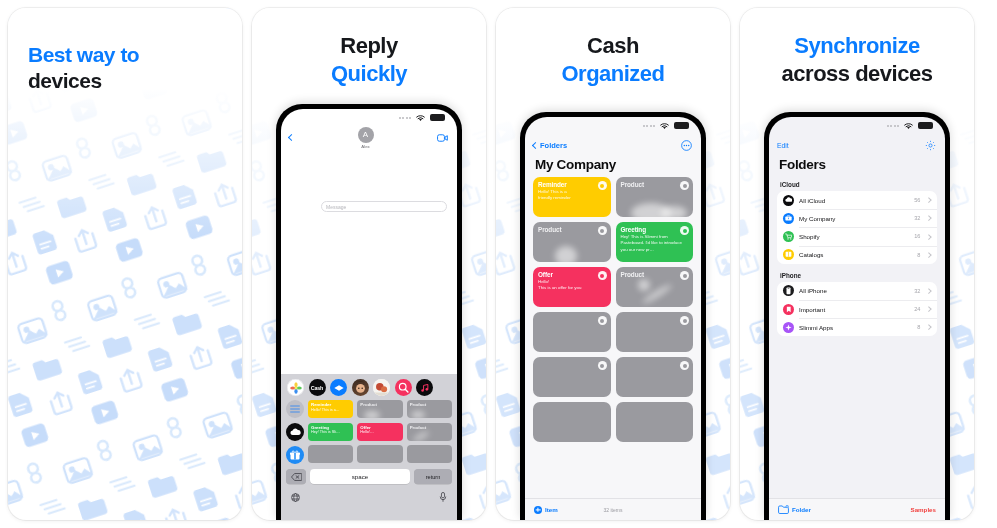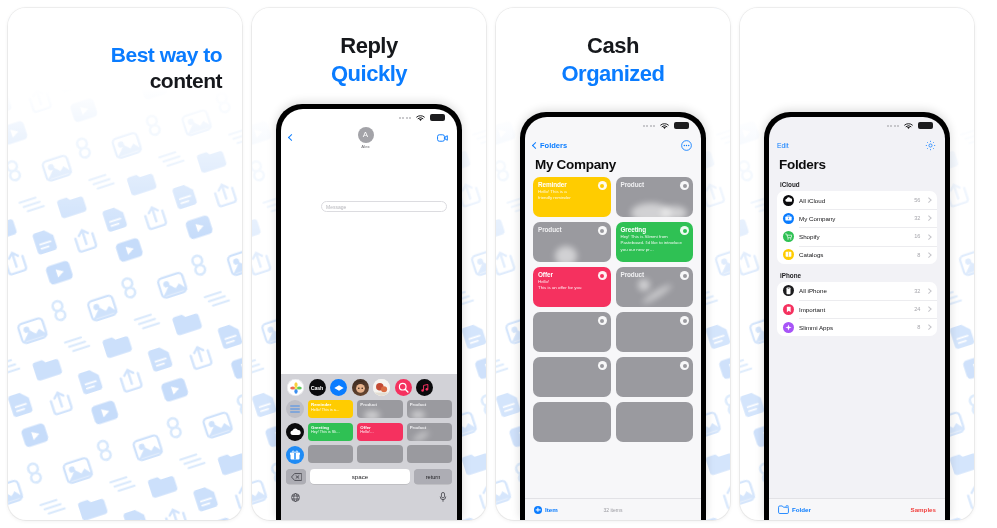--- a/index.html
+++ b/index.html
@@ -34,21 +34,21 @@
   
   .headline {
     position: relative; z-index: 3;
     padding: 26px 20px 0 20px;
     line-height: 1.25;
     letter-spacing: -0.5px;
   }
   .headline .l { display: block; font-size: 22px; font-weight: 700; color: #16181c; white-space: nowrap;}
   .headline .l.blue { color: #0a7cff; }
   .headline.center { text-align: center; padding-top: 24px; }
-  .headline.left { text-align: right; padding-top: 34px; }
+  .headline.left { text-align: left; padding-top: 34px; }
   .headline.left .l { font-size: 21px; }
 
   
   .phone-wrap { position: absolute; z-index: 4; left: 50%; transform: translateX(-50%); }
   .phone {
     width: 186px;
     background: #000;
     border-radius: 26px 26px 0 0;
     padding: 5px 5px 0 5px;
     box-shadow: 0 -2px 10px rgba(0,0,0,.14);
@@ -219,21 +219,21 @@
         <defs>
           <linearGradient id="topfade" x1="0" y1="0" x2="0" y2="1">
             <stop offset="0.35" stop-color="#ffffff" stop-opacity="1"></stop>
             <stop offset="1" stop-color="#ffffff" stop-opacity="0"></stop>
           </linearGradient>
         </defs>
       </svg>
     </div>
     <div class="headline left">
       <span class="l blue">Best way to</span>
-      <span class="l">content</span>
+      <span class="l">devices</span>
     </div>
   </div>
 
   <div class="panel">
     <div class="wm">
       <svg viewBox="0 0 234 512" preserveAspectRatio="none">
         <g transform="rotate(-18 117 256) translate(-40 -30) scale(1.05)">
           <rect x="-40" y="-40" width="420" height="700" fill="url(#pat1)" opacity=".85"></rect>
         </g>
         <rect width="234" height="300" fill="url(#topfade)"></rect>
@@ -558,20 +558,24 @@
 
   <div class="panel">
     <div class="wm">
       <svg viewBox="0 0 234 512" preserveAspectRatio="none">
         <g transform="rotate(-18 117 256) translate(-40 -30) scale(1.05)">
           <rect x="-40" y="-40" width="420" height="700" fill="url(#pat1)" opacity=".85"></rect>
         </g>
         <rect width="234" height="300" fill="url(#topfade)"></rect>
       </svg>
     </div>
+    <div class="headline center">
+      <span class="l blue">Synchronize</span>
+      <span class="l">across devices</span>
+    </div>
 
     <div class="phone-wrap" style="top:104px;">
       <div class="phone" style="height:408px;">
         <div class="screen" style="height:403px;background:#f2f2f6;">
           <div class="statusbar">
             <span class="sb-dots">
                 <i></i>
                 <i></i>
                 <i></i>
                 <i></i>

